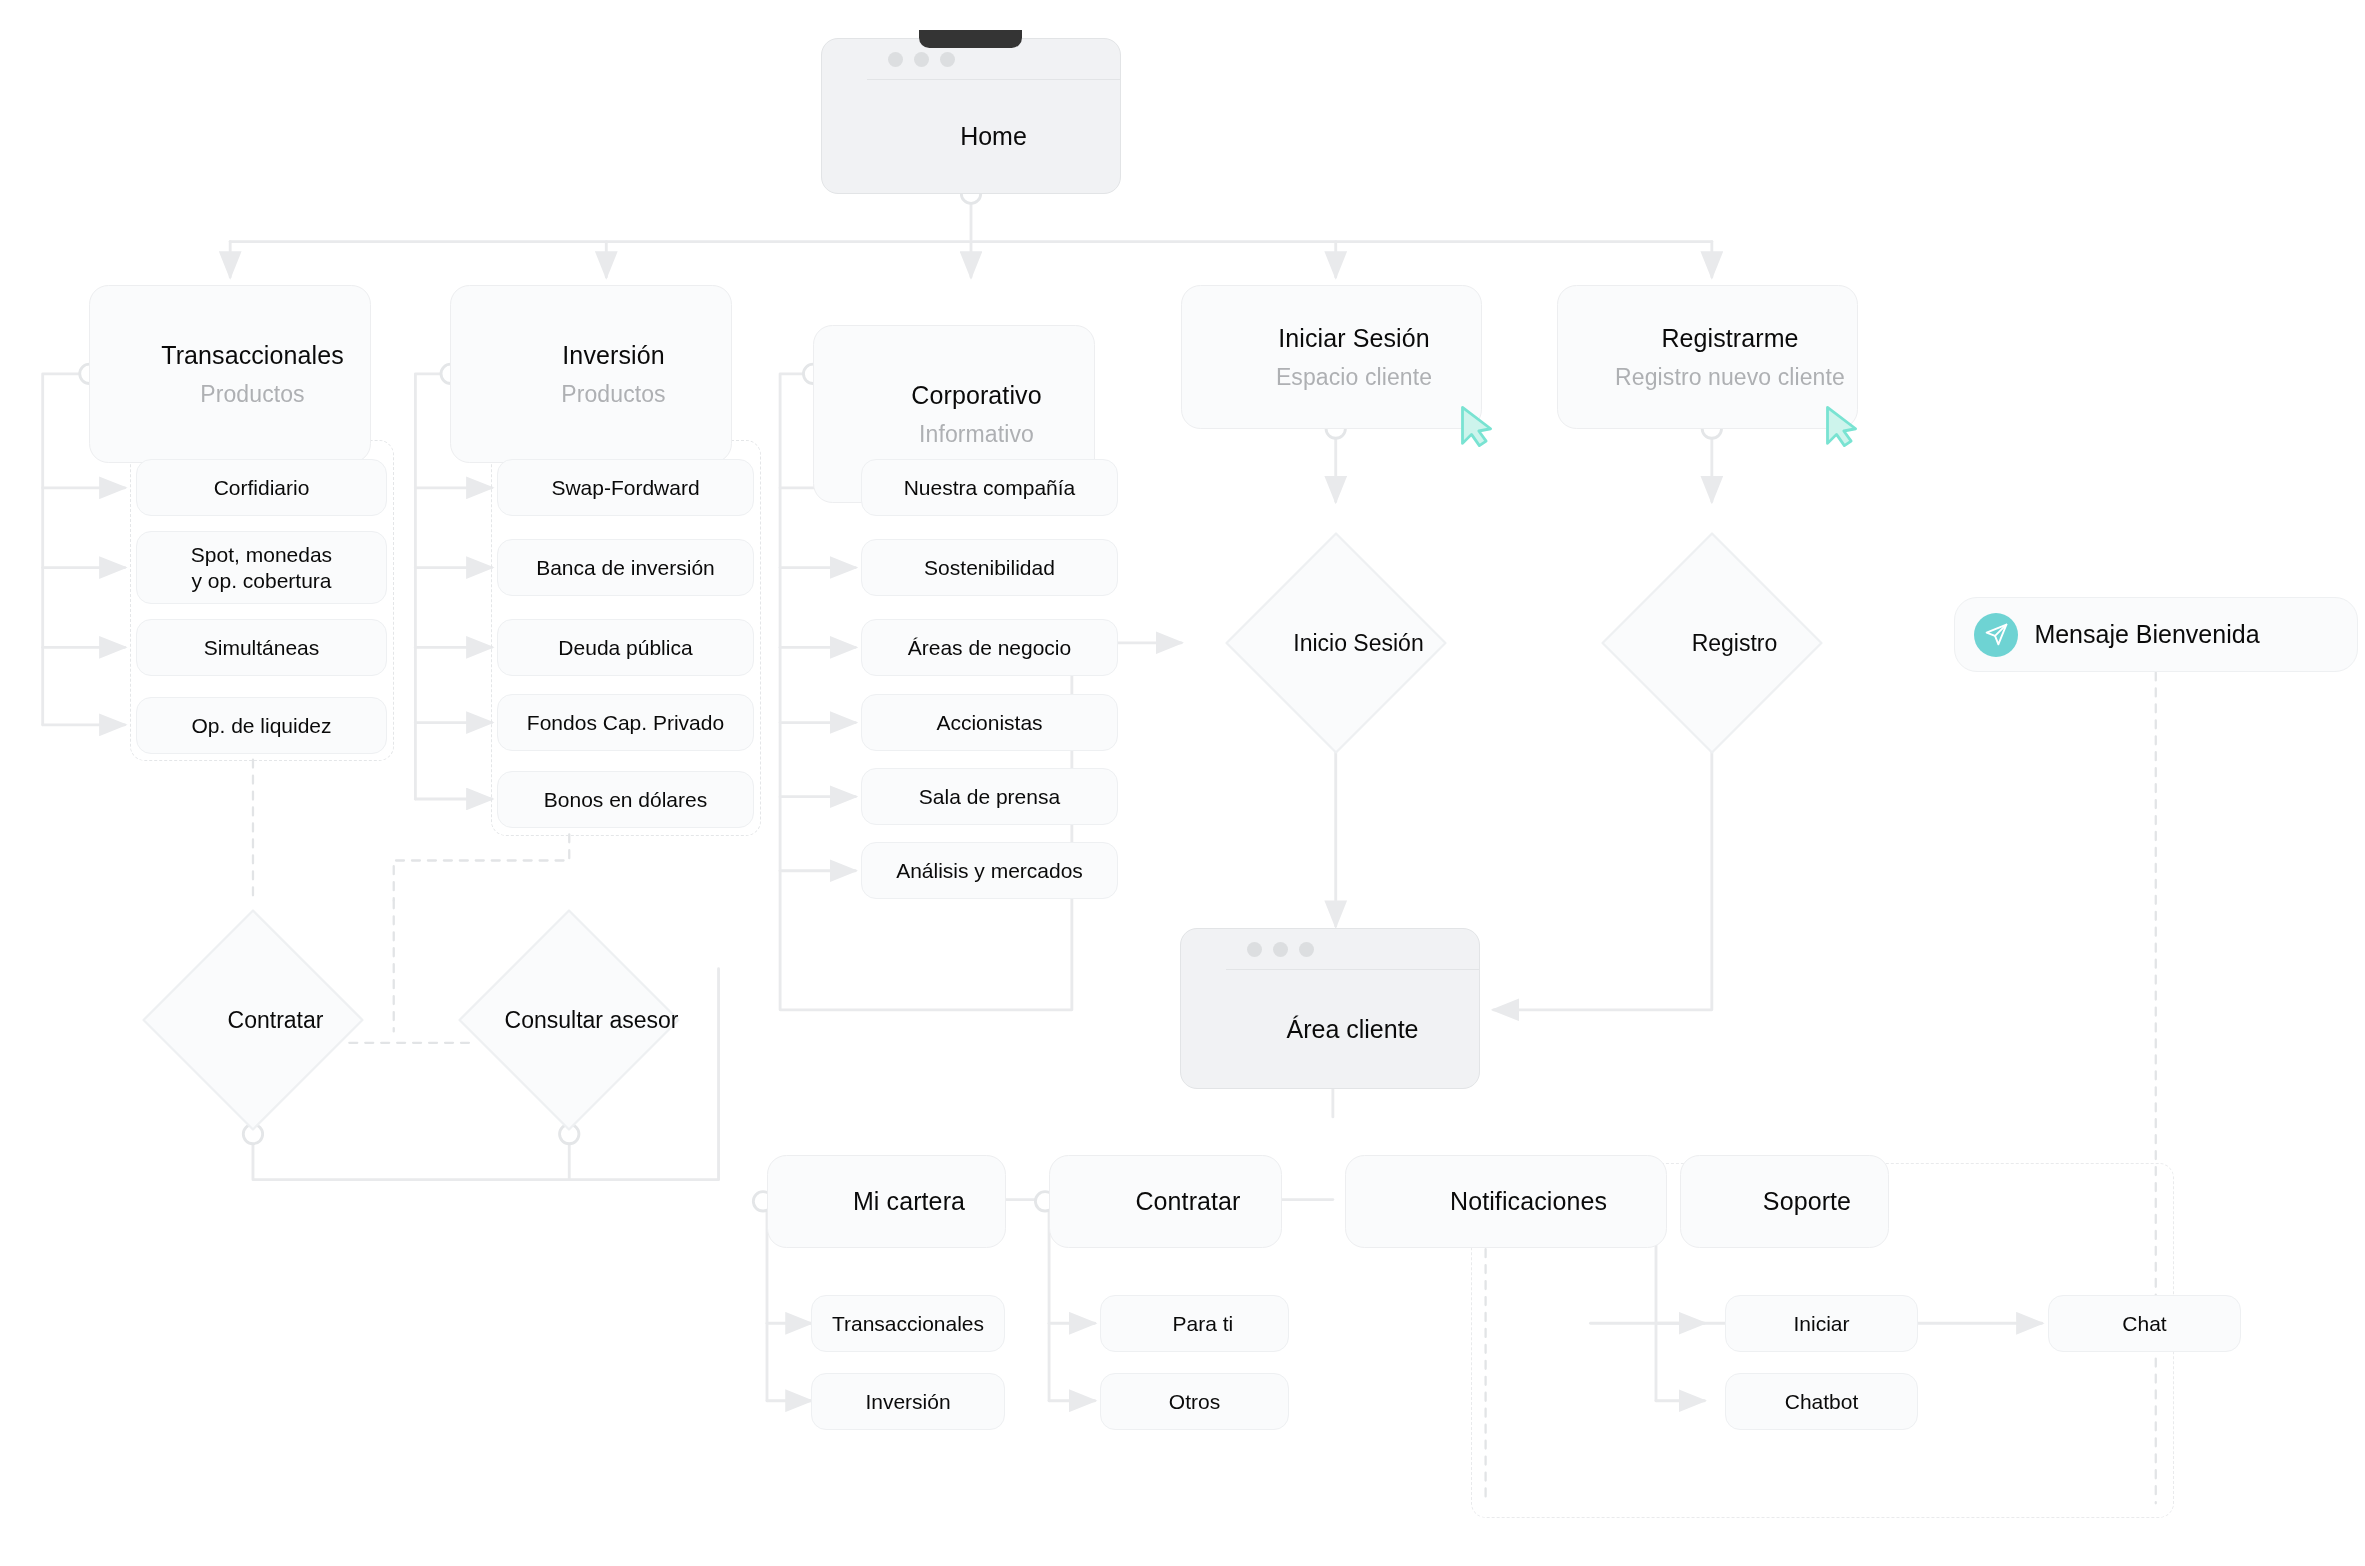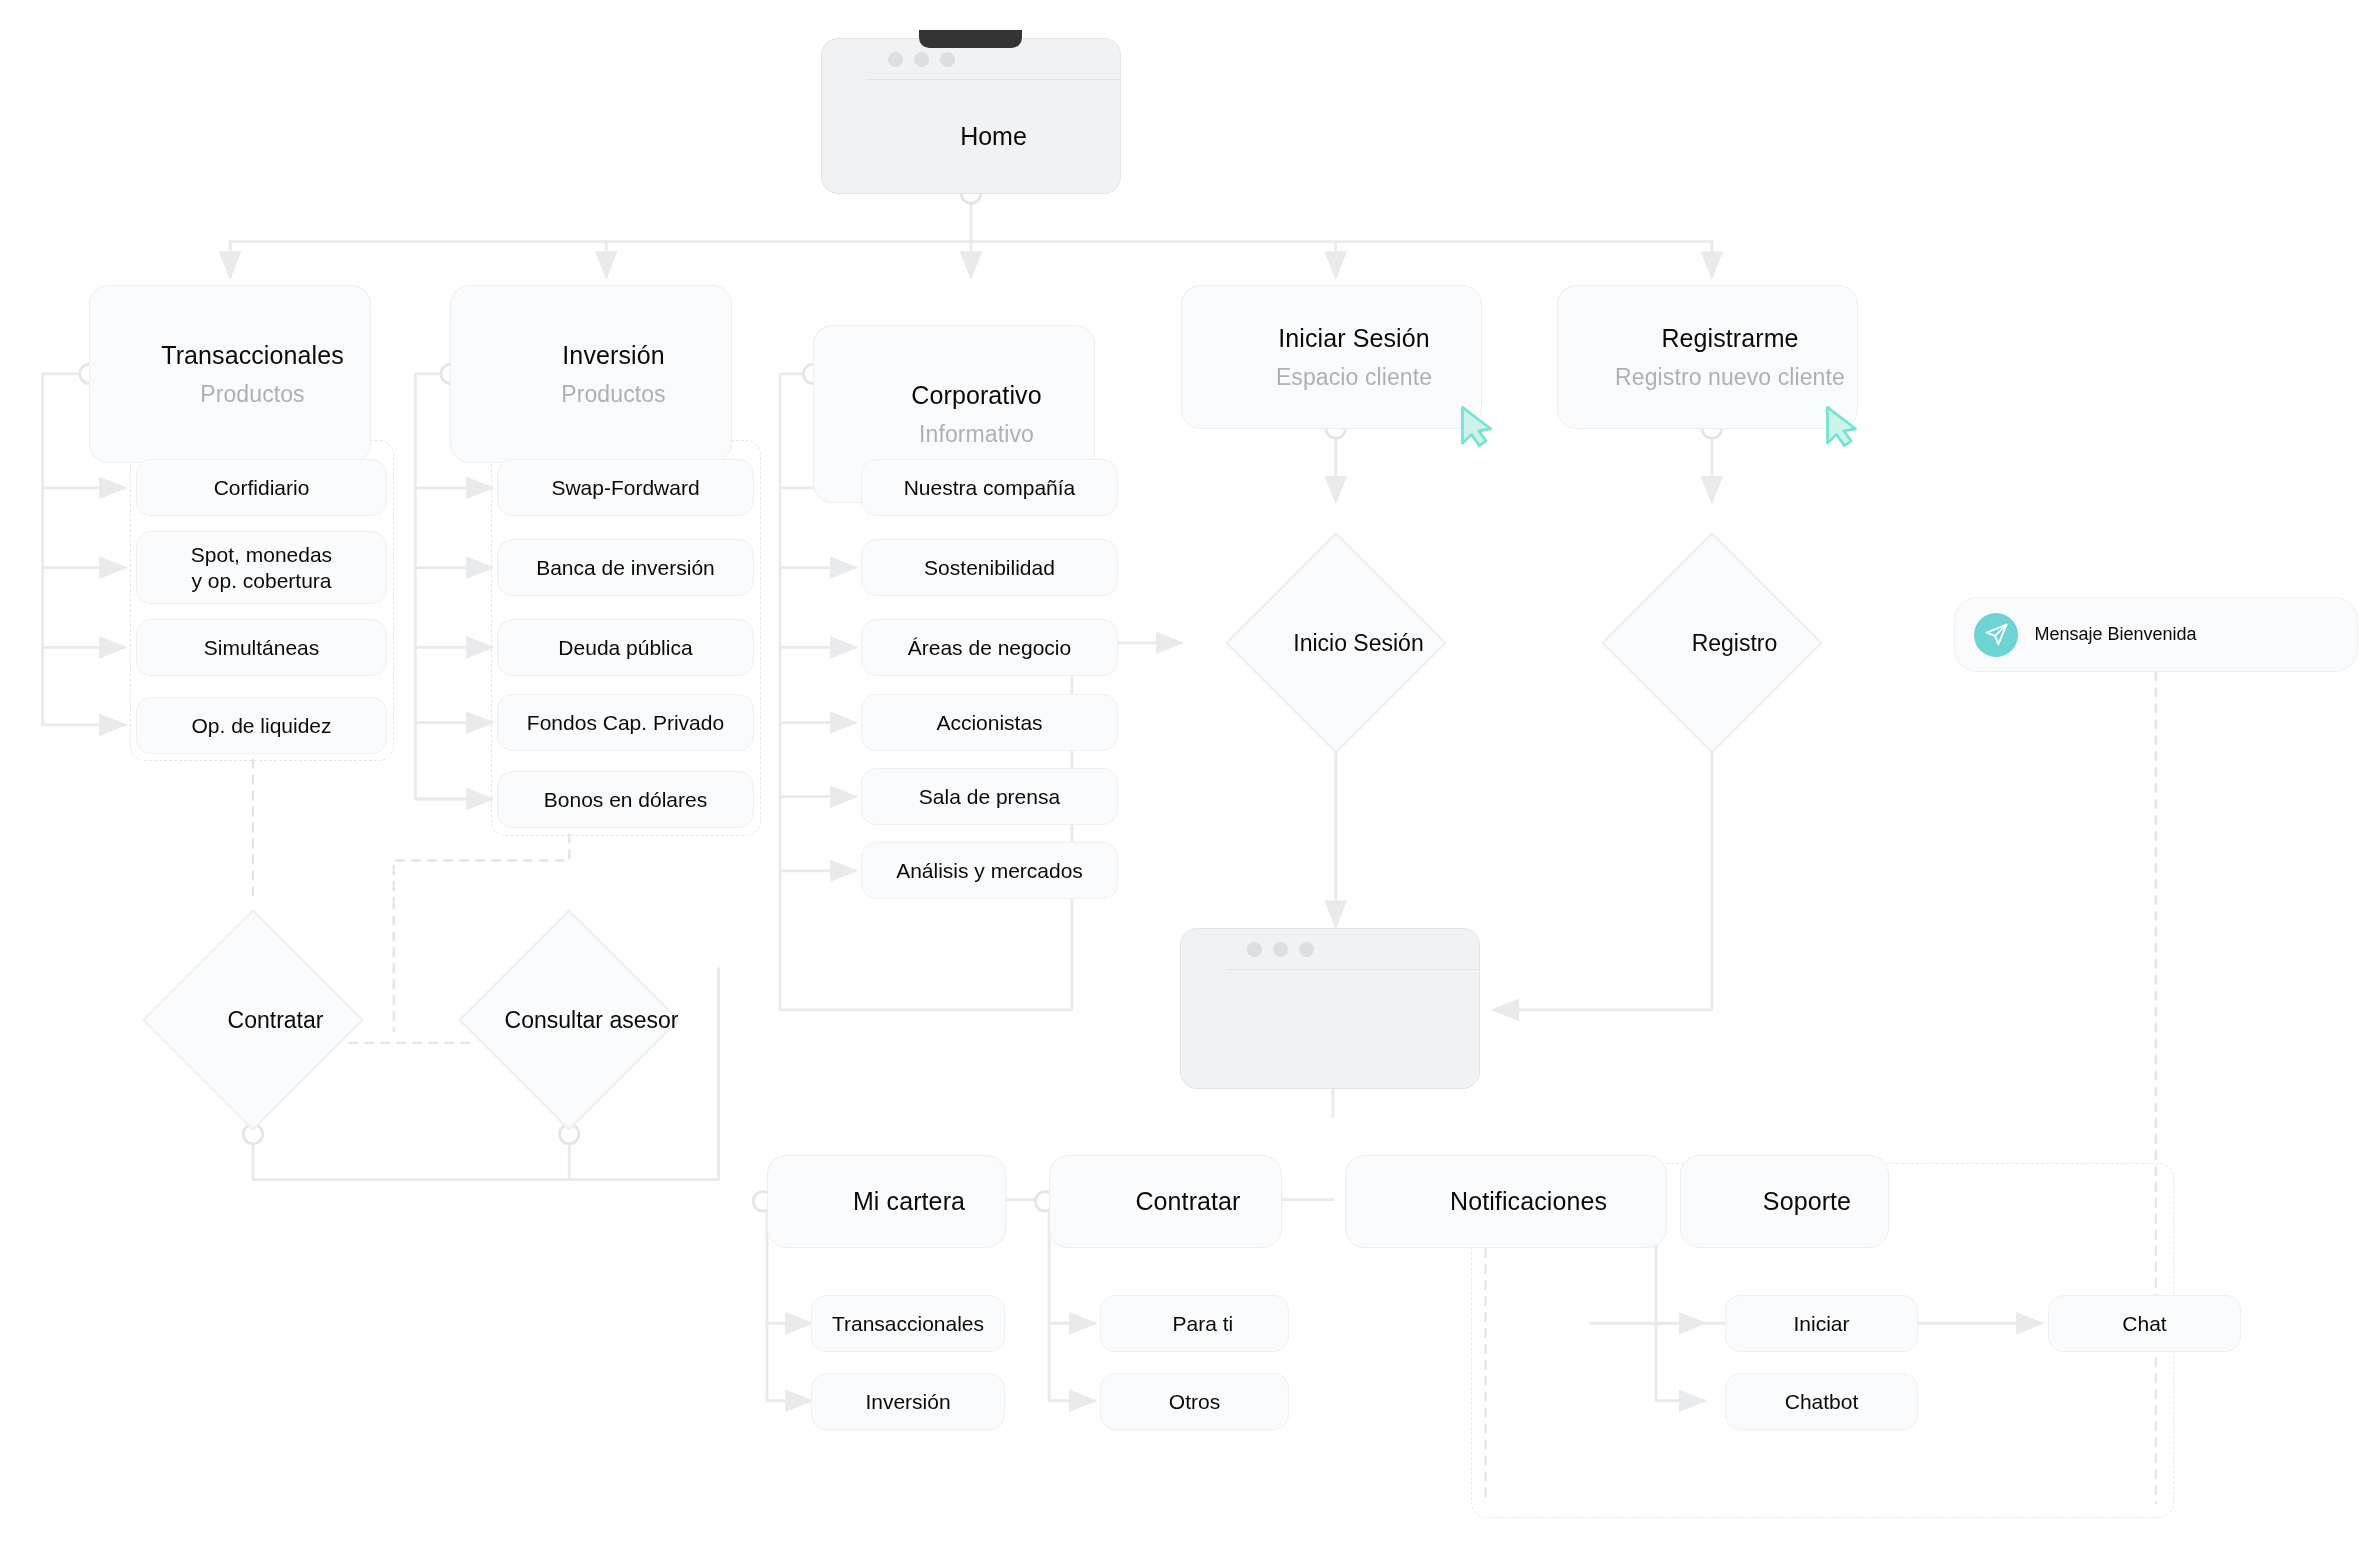--- a/index.html
+++ b/index.html
@@ -50,21 +50,21 @@
   
   .group{position:absolute;border:1.7px dashed #e4e6e8;border-radius:15px;z-index:2;}
   .dashbox{position:absolute;border:1.7px dashed #e9eaec;border-radius:15px;z-index:2;}
 
   
   .chip{
     background:#fafbfc;border:1.7px solid #eef0f2;border-radius:23px;
     display:flex;align-items:center;gap:16px;padding:0 26px 0 19.4px;
   }
   .chip .badge{width:44px;height:44px;border-radius:50%;background:#6ed3d3;display:flex;align-items:center;justify-content:center;flex:0 0 44px;}
-  .chip .lbl{font-size:18px;color:#0a0a0a;white-space:nowrap;}
+  .chip .lbl{font-size:25px;color:#0a0a0a;white-space:nowrap;}
 
   
   .cursor{position:absolute;z-index:6;}
 </style>
 </head>
 <body>
 
 <div id="canvas">
 
   <svg id="wires" viewBox="0 0 4150 2748" xmlns="http://www.w3.org/2000/svg">
@@ -259,20 +259,23 @@
     </svg>
     <span class="t">Registro</span>
   </div>
 
   <div class="node win" style="left:1180px;top:928px;width:300px;height:161px;">
     <div class="bar">
       <span class="dot"></span>
       <span class="dot"></span>
       <span class="dot"></span>
     </div>
+    <div class="body">
+      <span class="t">Área cliente</span>
+    </div>
   </div>
 
   <div class="node card" style="left:767px;top:1155px;width:239px;height:93px;gap:0;">
     <span class="t">Mi cartera</span>
   </div>
   <div class="node pill" style="left:811px;top:1295px;width:194px;height:57px;">Transaccionales</div>
   <div class="node pill" style="left:811px;top:1373px;width:194px;height:57px;">Inversión</div>
 
   <div class="node card" style="left:1049px;top:1155px;width:233px;height:93px;gap:0;">
     <span class="t">Contratar</span>

